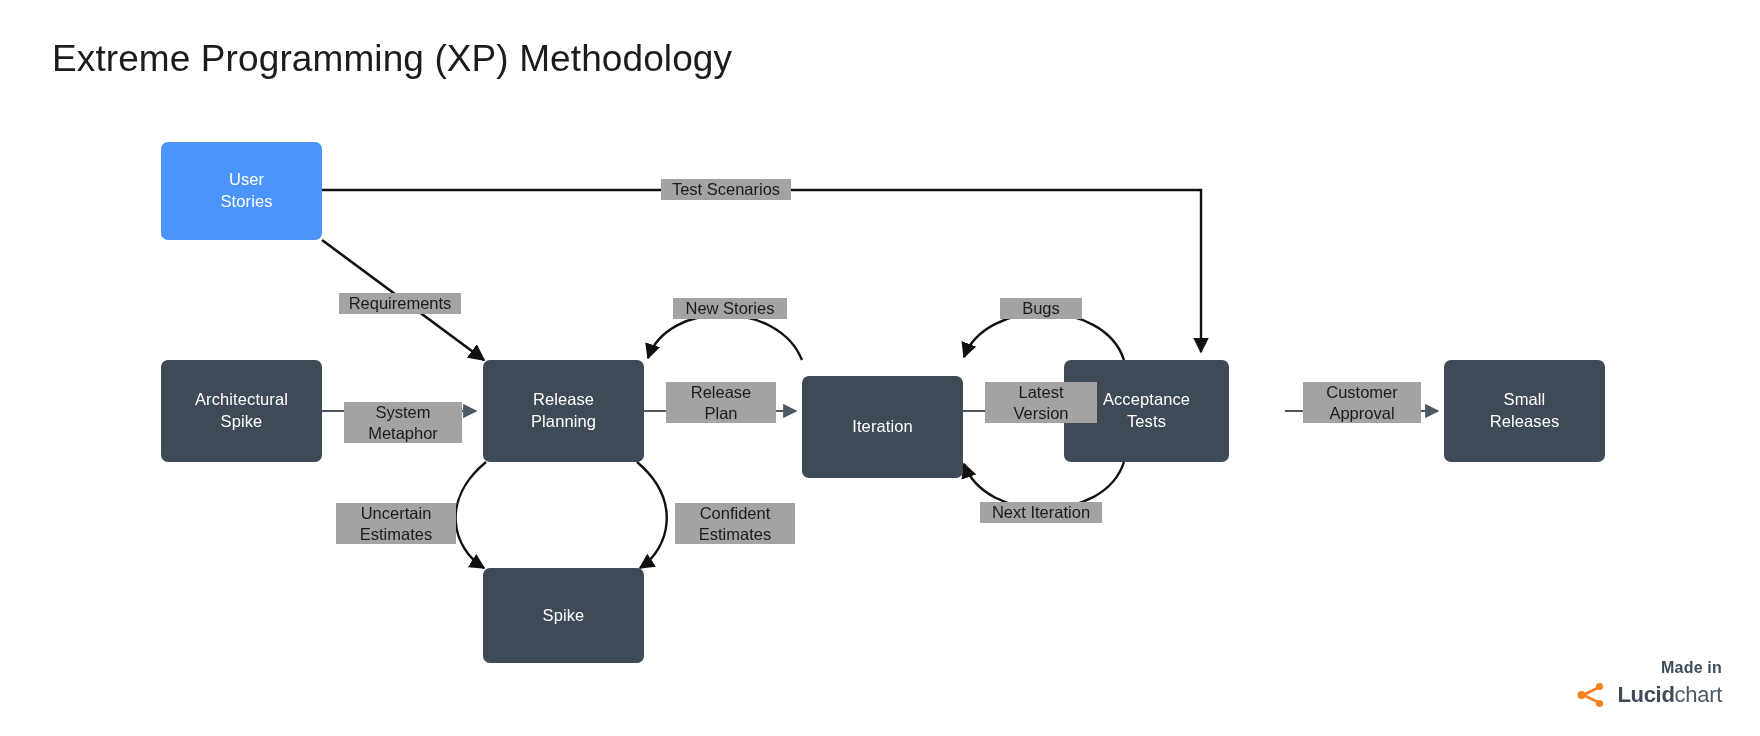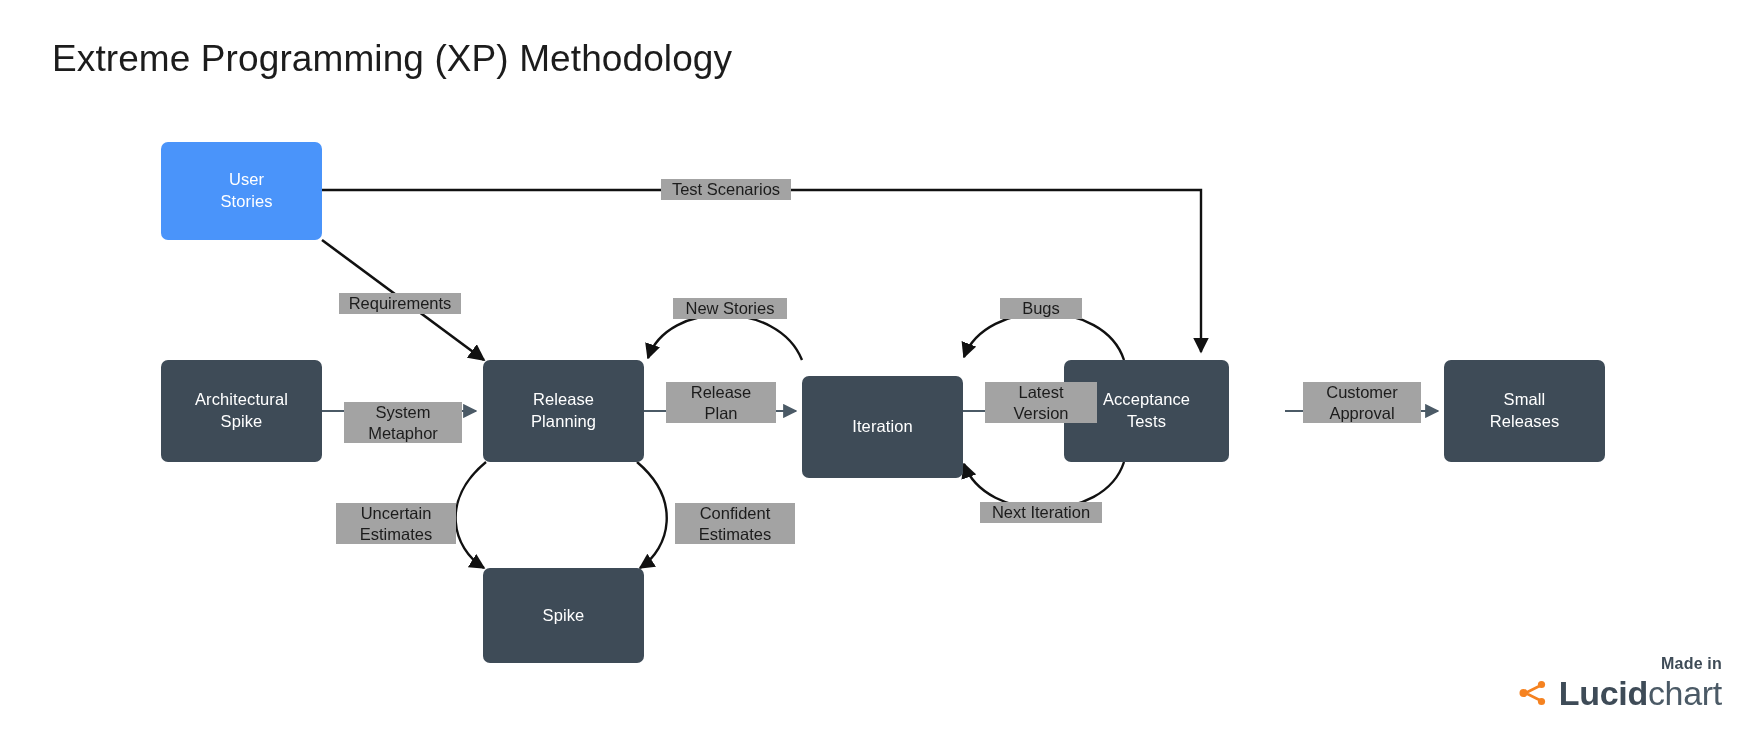--- a/index.html
+++ b/index.html
@@ -91,21 +91,21 @@
     letter-spacing: 0.2px;
     margin-bottom: 3px;
   }
   .wm-logo-row {
     display: flex;
     align-items: center;
     justify-content: flex-end;
     gap: 9px;
   }
   .wm-word {
-    font-size: 34px;
+    font-size: 22px;
     letter-spacing: -0.3px;
     line-height: 1;
   }
   .wm-word .b { font-weight: 700; color: #3e4b57; }
   .wm-word .r { font-weight: 400; color: #4b5a66; }
 </style>
 </head>
 <body>
 
 <div id="canvas">

